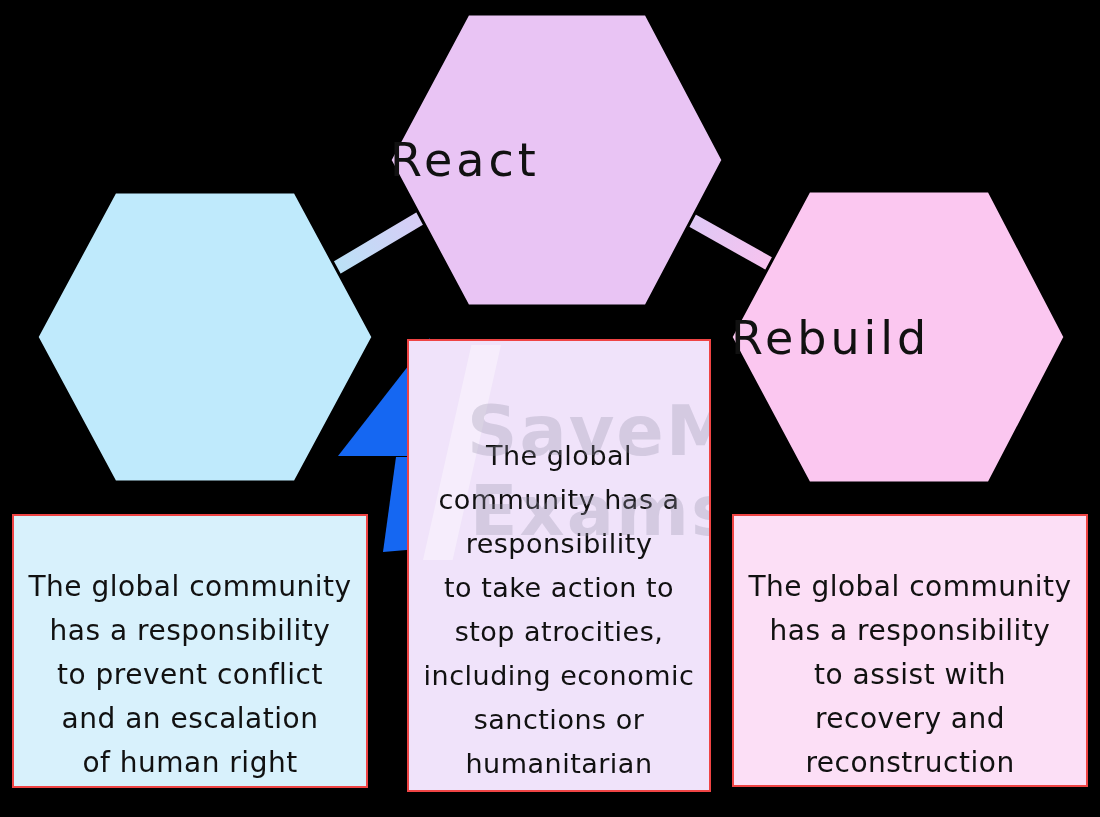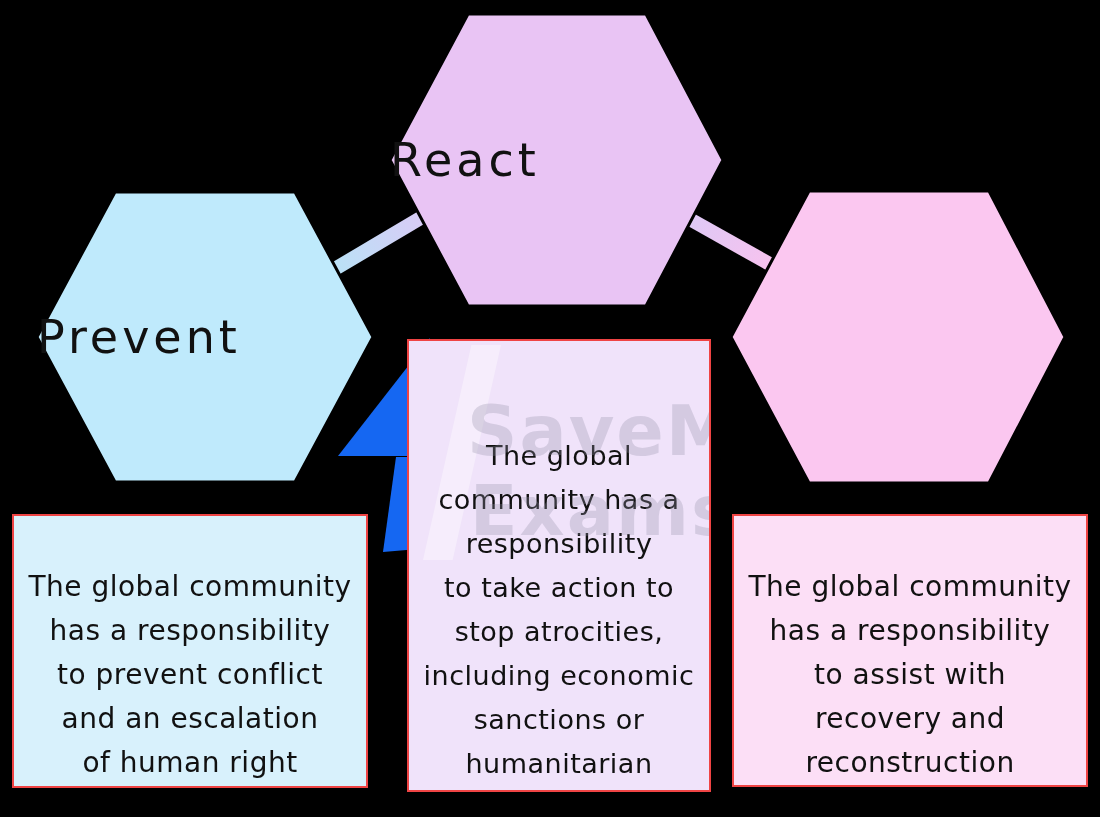--- a/index.html
+++ b/index.html
@@ -92,21 +92,21 @@
 
     <polygon points="430,338 430,456 338,456" fill="#1567f2"></polygon>
     <polygon points="396,457 430,457 430,548 383,552" fill="#1567f2"></polygon>
 
     <polygon points="390,160 468,14 646,14 723,160 646,306 468,306" stroke="#000000" stroke-width="3" fill="#e9c4f4"></polygon>
     <polygon points="37,337 115,192 295,192 373,337 295,482 115,482" stroke="#000000" stroke-width="3" fill="#bfeafc"></polygon>
     <polygon points="731,337 809,191 989,191 1065,337 989,483 809,483" stroke="#000000" stroke-width="3" fill="#fbc7f0"></polygon>
   </svg>
 
   <div class="hex-label" style="left:390px; top:131px; width:333px;">React</div>
-  <div class="hex-label" style="left:37px; top:308px; width:336px;">Prevent</div>
+  <div class="hex-label" style="left:731px; top:309px; width:334px;">Rebuild</div>
 
   <div class="info-box" id="box-prevent">
     <div class="box-text">The global community
 has a responsibility
 to prevent conflict
 and an escalation
 of human right
 abuses</div>
   </div>
 

